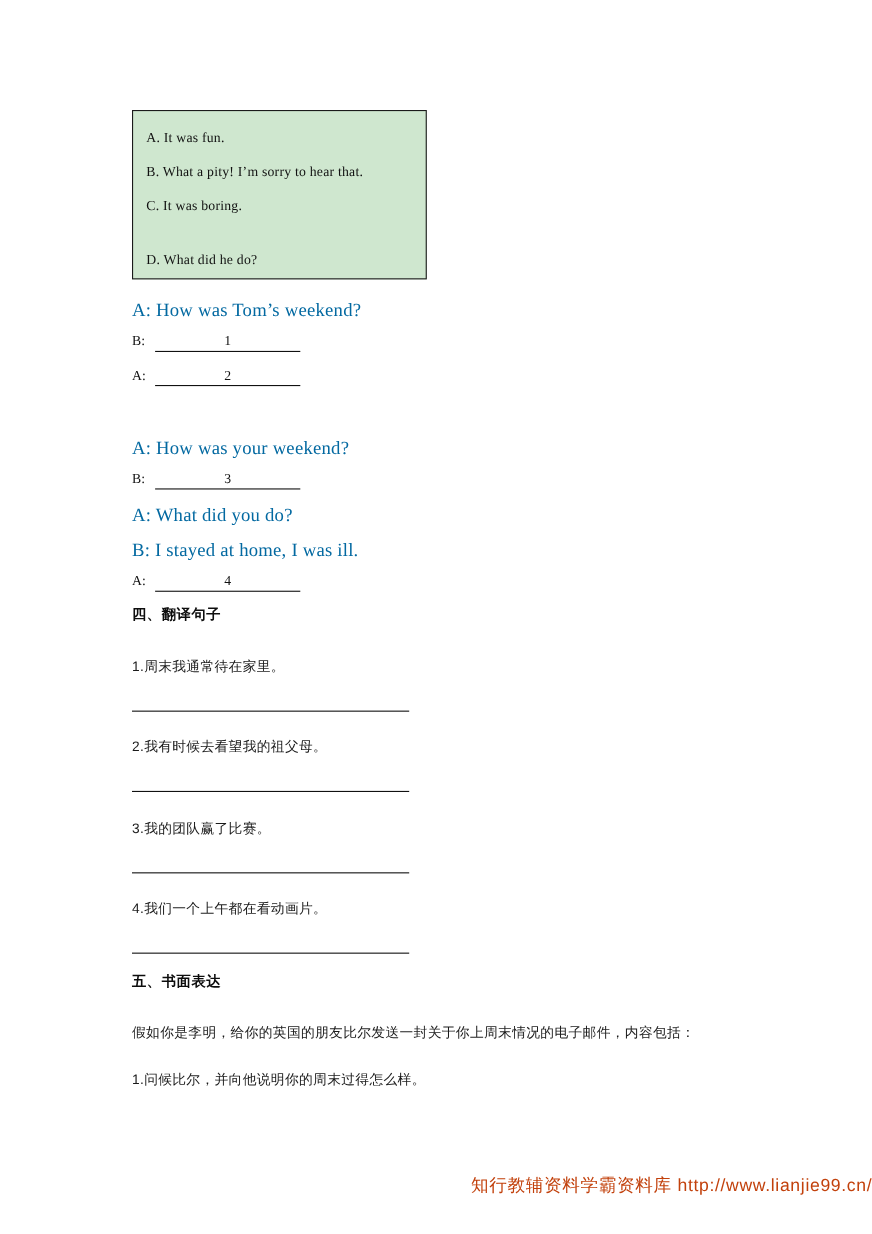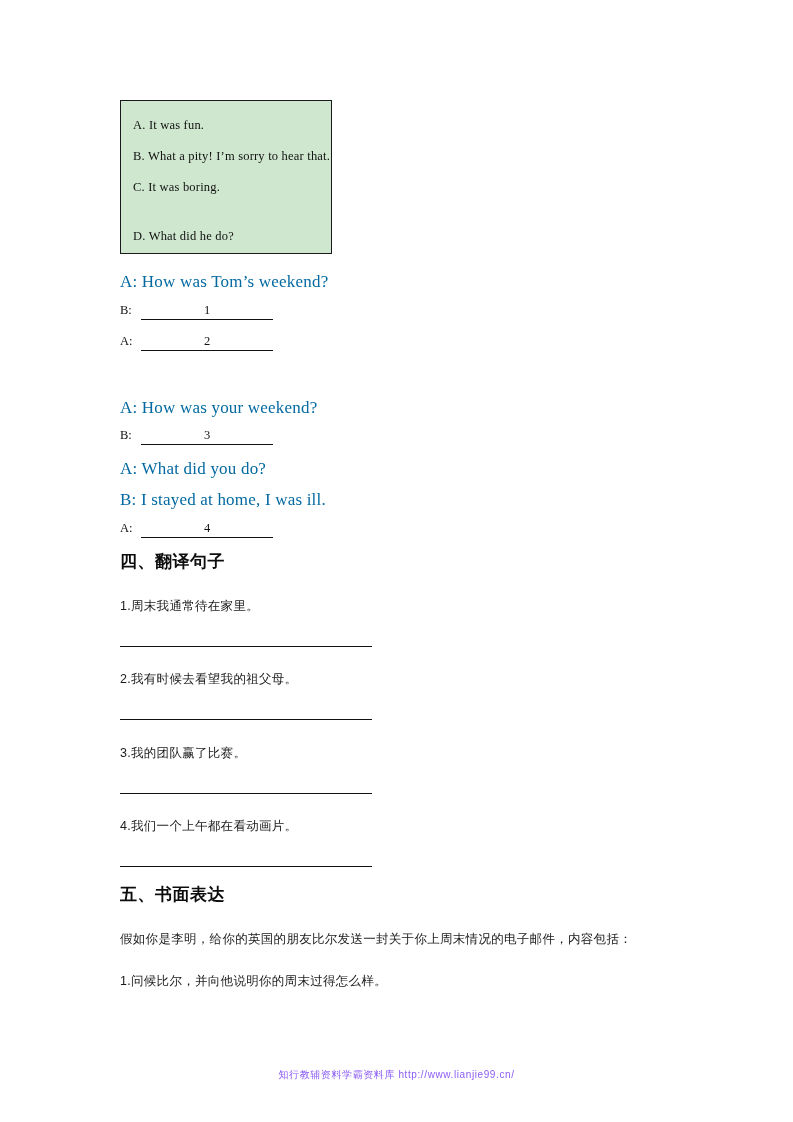--- a/index.html
+++ b/index.html
@@ -21,21 +21,21 @@
     left: 0; top: 0;
     width: 793px;
     height: 1122px;
   }
 
   
   .options-box {
     position: absolute;
     left: 120px;
     top: 100px;
-    width: 212px;
+    width: 268px;
     height: 154px;
     background: #cfe7cf;
     border: 1.5px solid #1a1a1a;
     box-sizing: border-box;
   }
   .option-line {
     position: absolute;
     left: 12px;
     font-family: "Liberation Serif", serif;
     font-size: 12.5px;
@@ -91,21 +91,21 @@
   .d6 { top: 459px; }
   .d7 { top: 490px; }
   .d8 { top: 521px; }
 
   
   .section-heading {
     position: absolute;
     left: 120px;
     font-family: "Liberation Sans", sans-serif;
     font-weight: bold;
-    font-size: 17px;
+    font-size: 13px;
     color: #0d0d0d;
     letter-spacing: 0.5px;
     white-space: nowrap;
   }
   .sec4 { top: 550px; }
   .sec5 { top: 883px; }
 
   
   .cn-line {
     position: absolute;
@@ -136,24 +136,24 @@
 
   .w1 { top: 931px; }
   .w2 { top: 973px; }
 
   
   .footer {
     position: absolute;
     left: 0;
     right: 0;
     top: 1068px;
-    text-align: center;
-    font-family: "Liberation Sans", sans-serif;
-    font-size: 10px;
-    color: #8b5cf6;
+    text-align: right;
+    font-family: "Liberation Sans", sans-serif;
+    font-size: 16px;
+    color: #c2410c;
     letter-spacing: 0.6px;
     white-space: nowrap;
   }
 </style>
 </head>
 <body>
 
 <div class="page">
 
   <div class="options-box">

